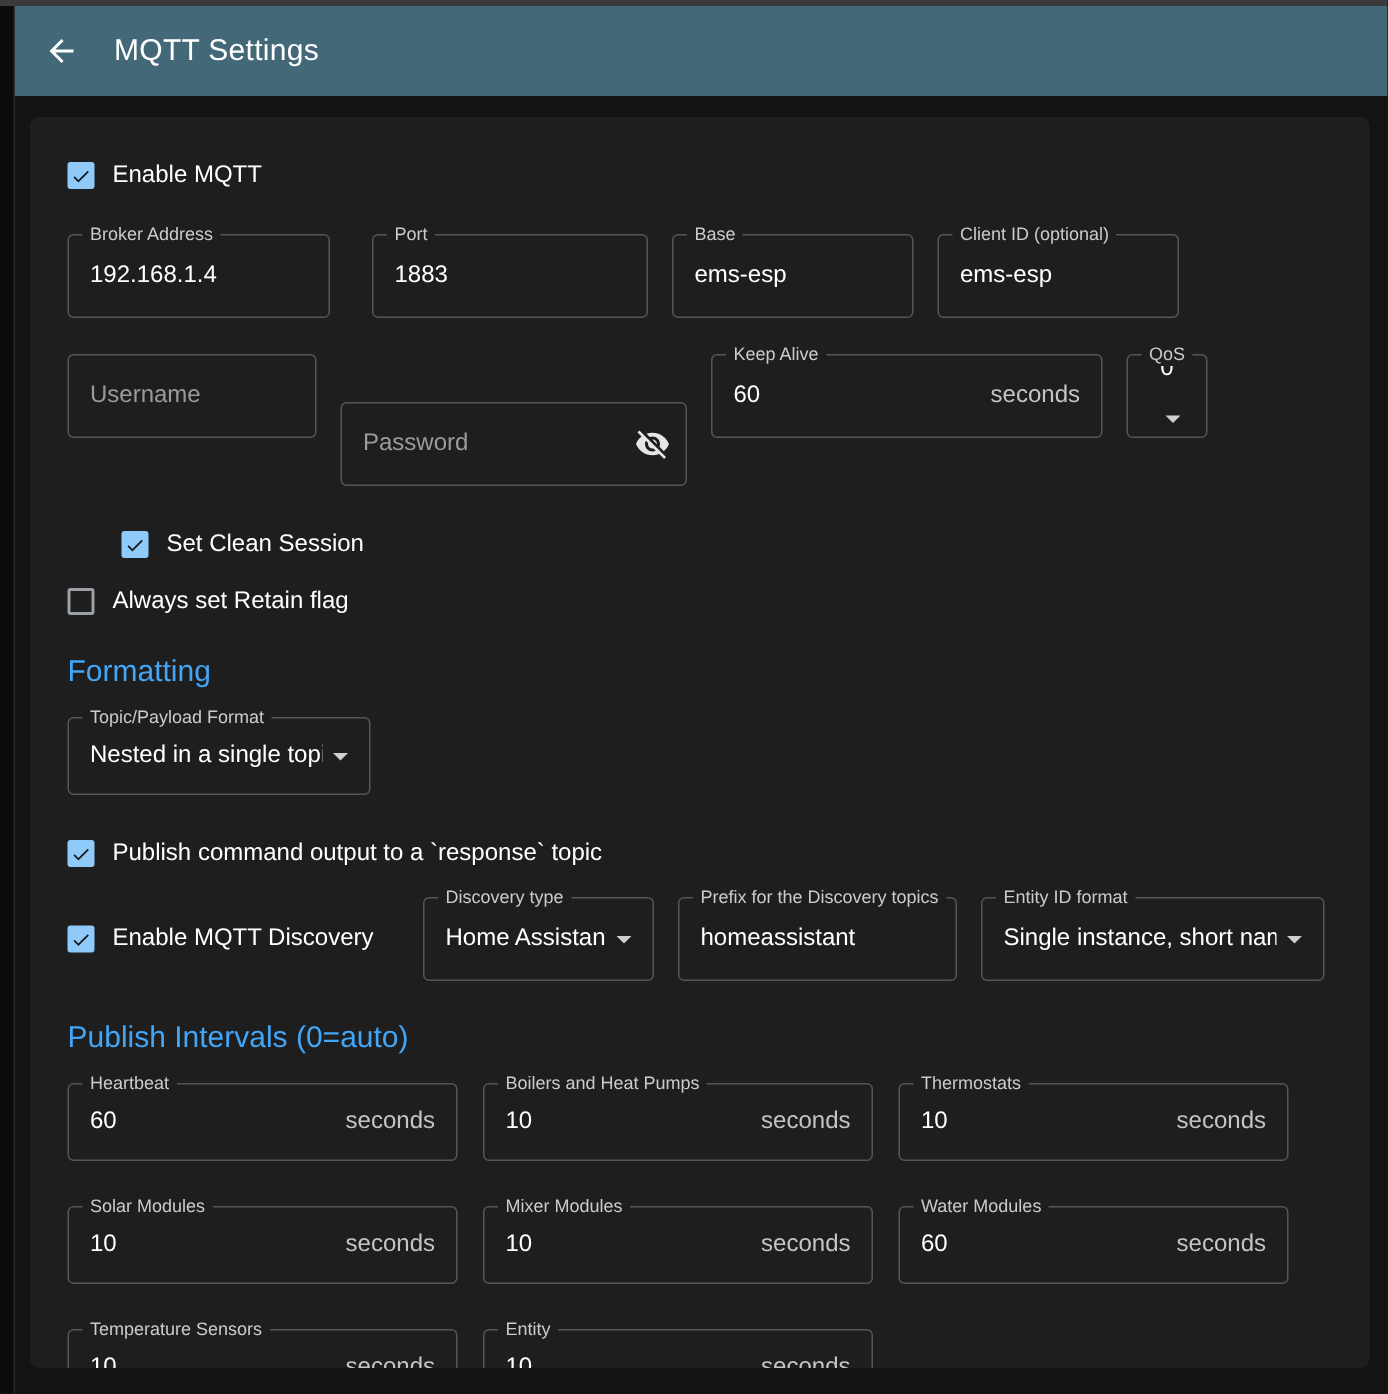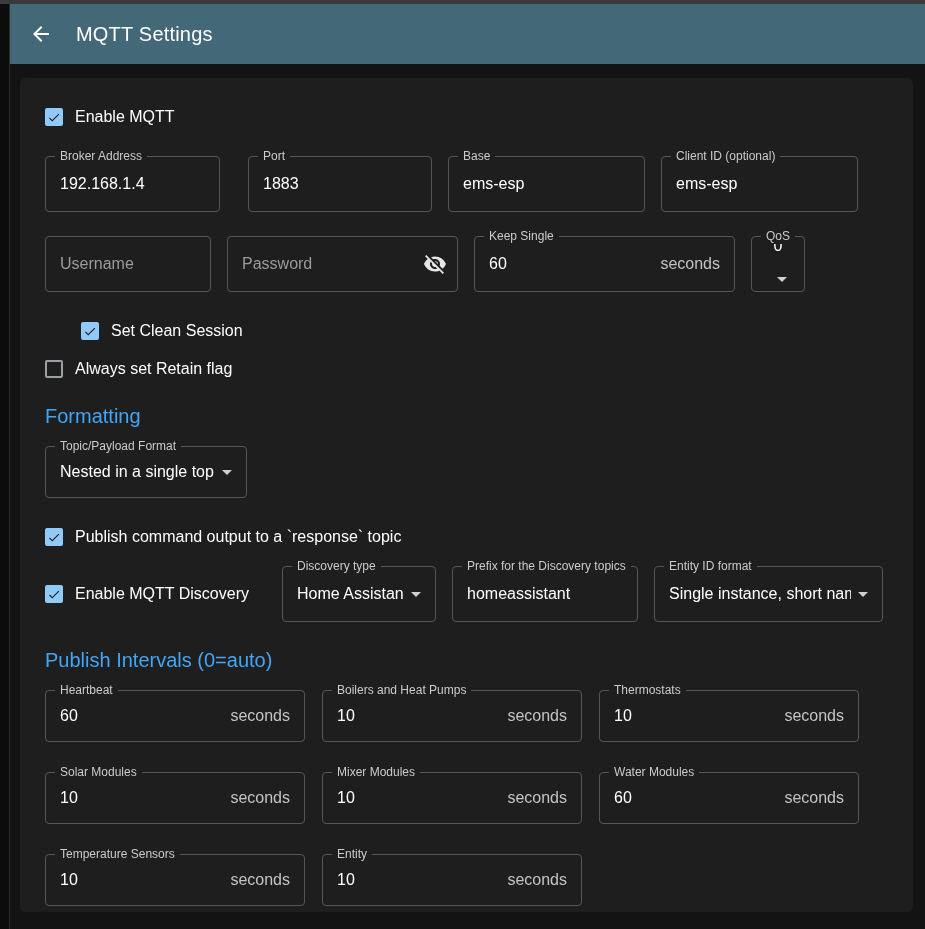--- a/index.html
+++ b/index.html
@@ -47,22 +47,22 @@
     font-family:inherit; width:100%; min-width:0; padding:0; outline:none;
   }
   .finput::placeholder { color:#9b9b9b; opacity:1; }
   .suffix { color:#c4c4c4; font-size:16px; flex:none; margin-left:8px; }
   .select-value { color:#ffffff; font-size:16px; flex:1; white-space:nowrap; overflow:hidden; }
   .caret { width:24px; height:24px; fill:#cfcfcf; flex:none; margin-right:-7px; }
   .eye-btn { border:none; background:transparent; padding:0; margin-right:-4px; cursor:pointer; flex:none; display:flex; }
   .eye-btn svg { width:24px; height:24px; fill:#e6e6e6; }
 
   .frow { display:flex; gap:16px; }
-  .w175{width:175px;} .w184{width:184px;} .w197{width:197px;}
-  .w195{width:166px;} .w231{width:231px;} .w261{width:261px;} .w54{width:54px; padding:0 10px;flex-direction:column;}
+  .w175{width:175px;} .w184{width:184px;} .w197{width:161px;}
+  .w195{width:166px;} .w231{width:231px;margin-top:32px;} .w261{width:261px;} .w54{width:54px; padding:0 10px;flex-direction:column;}
   .w202{width:202px;} .w154{width:154px;} .w186{width:186px;} .w229{width:229px;}
   .mr28 { margin-right:12px; }
 
   .sec-h { color:#42a5f5; font-size:20px; font-weight:400; margin:0; line-height:24px; }
 
   .mb16{margin-bottom:16px;padding-left:36px;} .mb18{margin-bottom:18px;}
   .mb24{margin-bottom:24px;} .mb26{margin-bottom:26px;} .mb28{margin-bottom:28px;}
 
   .disc-row { display:flex; align-items:center; gap:16px; }
   .disc-row .check-row { width:221px; flex:none; }
@@ -127,21 +127,21 @@
       <input class="finput" type="password" placeholder="Password" style="">
       <button class="eye-btn">
         <span style="display:flex;">
           <svg viewBox="0 0 24 24">
               <path d="M12 7c2.76 0 5 2.24 5 5 0 .65-.13 1.26-.36 1.83l2.92 2.92c1.51-1.26 2.7-2.89 3.43-4.75-1.73-4.39-6-7.5-11-7.5-1.4 0-2.74.25-3.98.7l2.16 2.16C10.74 7.13 11.35 7 12 7zM2 4.27l2.28 2.28.46.46C3.08 8.3 1.78 10.02 1 12c1.73 4.39 6 7.5 11 7.5 1.55 0 3.03-.3 4.38-.84l.42.42L19.73 22 21 20.73 3.27 3 2 4.27zM7.53 9.8l1.55 1.55c-.05.21-.08.43-.08.65 0 1.66 1.34 3 3 3 .22 0 .44-.03.65-.08l1.55 1.55c-.67.33-1.41.53-2.2.53-2.76 0-5-2.24-5-5 0-.79.2-1.53.53-2.2zm4.31-.78l3.15 3.15.02-.16c0-1.66-1.34-3-3-3l-.17.01z"></path>
             </svg>
         </span>
       </button>
     </div>
     <div class="field w261">
-      <span class="nlabel">Keep Single</span>
+      <span class="nlabel">Keep Alive</span>
       <input class="finput" value="60" style="">
       <span class="suffix">seconds</span>
     </div>
     <div class="field w54">
       <span class="nlabel">QoS</span>
       <span class="select-value">0</span>
       <svg class="caret" viewBox="0 0 24 24">
           <path d="M7 10l5 5 5-5z"></path>
         </svg>
     </div>

